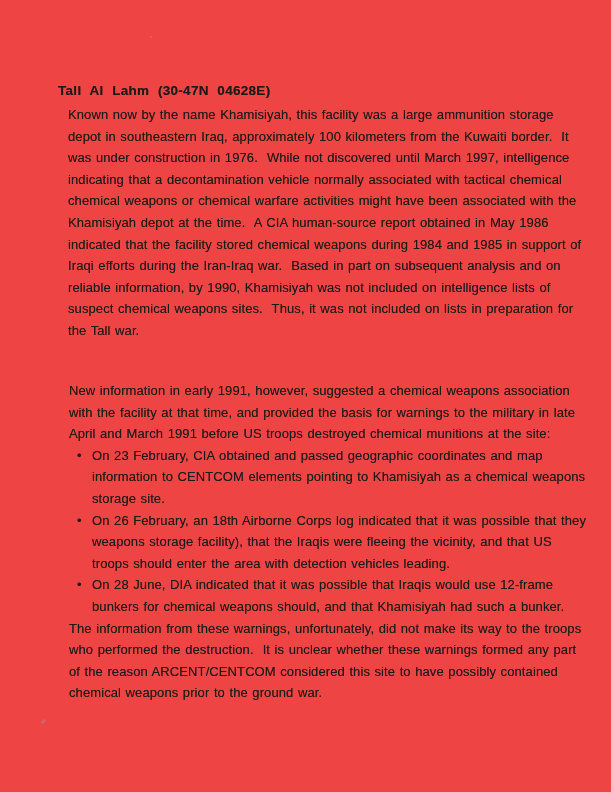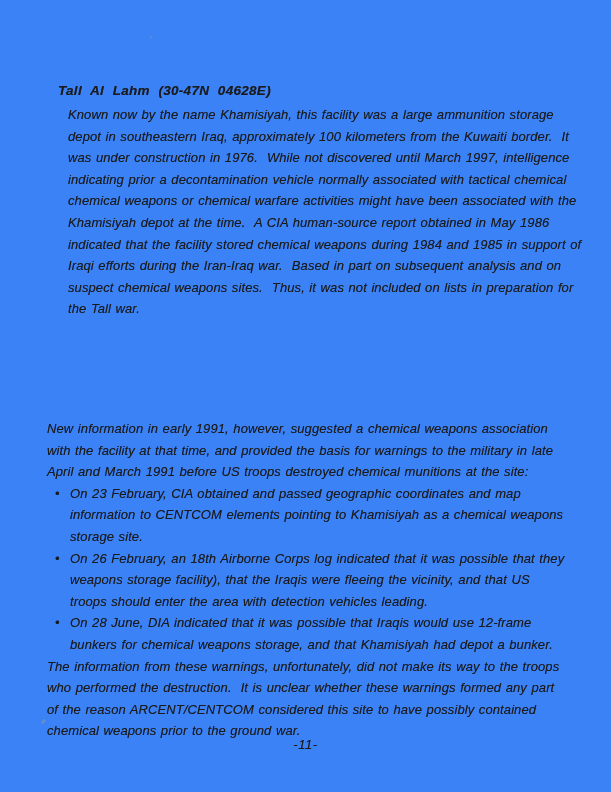--- a/index.html
+++ b/index.html
@@ -4,26 +4,25 @@
 <style>
   html, body {
     margin: 0;
     padding: 0;
     background: #ffffff;
   }
   .page {
     position: relative;
     width: 611px;
     height: 792px;
-    background: #3b82f6;
+    background: #ef4444;
     overflow: hidden;
     font-family: "Liberation Sans", "DejaVu Sans", sans-serif;
     color: #1b1b1b;
     text-shadow: 0 0 0.3px rgba(25,25,25,0.55);
-    font-style: italic;
   }
   .line {
     white-space: pre;
     font-size: 13px;
     line-height: 21.6px;
     letter-spacing: 0.1px;
     word-spacing: 0.8px;
   }
   .heading {
     position: absolute;
@@ -37,22 +36,21 @@
     line-height: 18px;
   }
   .para1 {
     position: absolute;
     top: 104px;
     left: 68px;
   }
   .flow {
     position: absolute;
     top: 380px;
-    left: 47px;
-    margin-top: 38px;
+    left: 69px;
   }
   .bullet-item {
     position: relative;
     padding-left: 23px;
   }
   .bullet-marker {
     position: absolute;
     left: 8px;
     top: 0;
     font-size: 13px;
@@ -79,25 +77,26 @@
 </head>
 <body>
 
 <div class="page">
   <h1 class="heading">Tall Al Lahm (30-47N 04628E)</h1>
 
   <div class="para1">
       <div class="line">Known now by the name Khamisiyah, this facility was a large ammunition storage</div>
       <div class="line">depot in southeastern Iraq, approximately 100 kilometers from the Kuwaiti border.  It</div>
       <div class="line">was under construction in 1976.  While not discovered until March 1997, intelligence</div>
-      <div class="line">indicating prior a decontamination vehicle normally associated with tactical chemical</div>
+      <div class="line">indicating that a decontamination vehicle normally associated with tactical chemical</div>
       <div class="line">chemical weapons or chemical warfare activities might have been associated with the</div>
       <div class="line">Khamisiyah depot at the time.  A CIA human-source report obtained in May 1986</div>
       <div class="line">indicated that the facility stored chemical weapons during 1984 and 1985 in support of</div>
       <div class="line">Iraqi efforts during the Iran-Iraq war.  Based in part on subsequent analysis and on</div>
+      <div class="line">reliable information, by 1990, Khamisiyah was not included on intelligence lists of</div>
       <div class="line">suspect chemical weapons sites.  Thus, it was not included on lists in preparation for</div>
       <div class="line">the Tall war.</div>
     </div>
 
   <div class="flow">
     <div>
         <div class="line">New information in early 1991, however, suggested a chemical weapons association</div>
         <div class="line">with the facility at that time, and provided the basis for warnings to the military in late</div>
         <div class="line">April and March 1991 before US troops destroyed chemical munitions at the site:</div>
       </div>
@@ -115,30 +114,29 @@
           <div>
             <div class="line">On 26 February, an 18th Airborne Corps log indicated that it was possible that they</div>
             <div class="line">weapons storage facility), that the Iraqis were fleeing the vicinity, and that US</div>
             <div class="line">troops should enter the area with detection vehicles leading.</div>
           </div>
         </div>
         <div class="bullet-item">
           <span class="bullet-marker">•</span>
           <div>
             <div class="line">On 28 June, DIA indicated that it was possible that Iraqis would use 12-frame</div>
-            <div class="line">bunkers for chemical weapons storage, and that Khamisiyah had depot a bunker.</div>
+            <div class="line">bunkers for chemical weapons should, and that Khamisiyah had such a bunker.</div>
           </div>
         </div>
       </div>
     <div>
         <div class="line">The information from these warnings, unfortunately, did not make its way to the troops</div>
         <div class="line">who performed the destruction.  It is unclear whether these warnings formed any part</div>
         <div class="line">of the reason ARCENT/CENTCOM considered this site to have possibly contained</div>
         <div class="line">chemical weapons prior to the ground war.</div>
       </div>
   </div>
 
-  <div class="pagenum">-11-</div>
 
   <div class="speck speck-a"></div>
   <div class="speck speck-b"></div>
   <div class="speck speck-c"></div>
 </div>
 
 </body></html>

